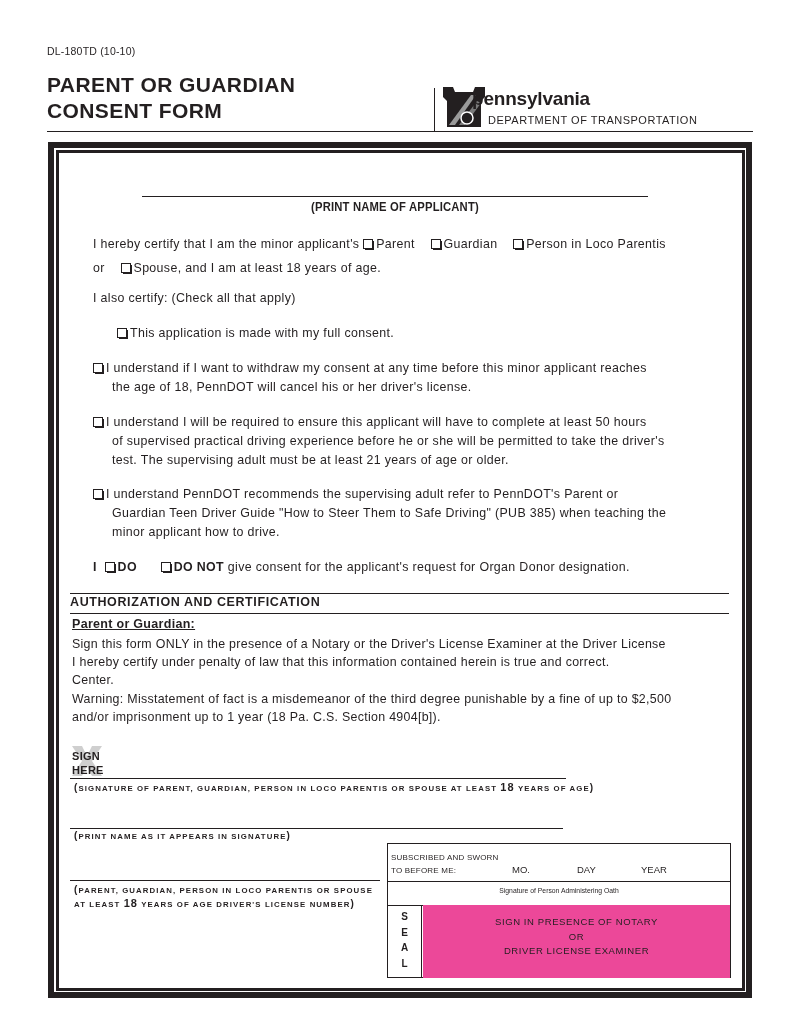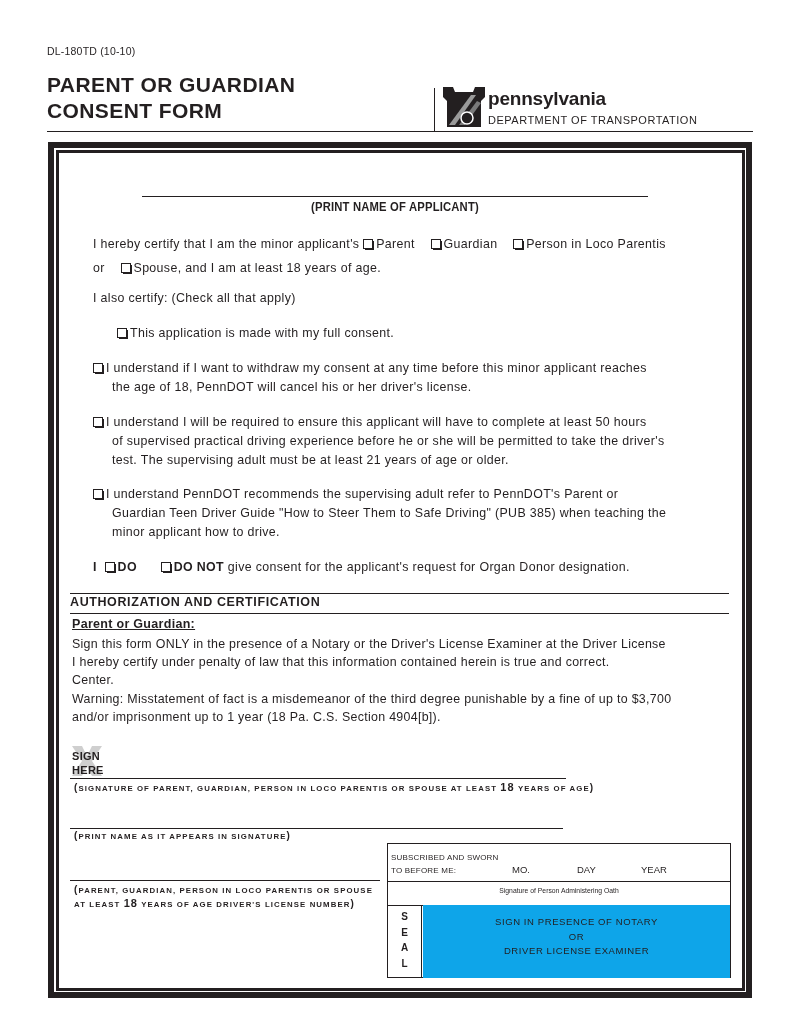--- a/index.html
+++ b/index.html
@@ -4,21 +4,21 @@
 <style>
   html, body { margin:0; padding:0; background:#ffffff; }
   body { width:800px; height:1035px; position:relative; overflow:hidden; color:#231f20;
          font-family:"Liberation Sans", sans-serif; }
   .abs { position:absolute; }
   .form-id { left:47px; top:45px; font-size:10.5px; letter-spacing:0.2px; }
   .title { left:47px; top:72px; font-size:21px; font-weight:bold; line-height:26px; letter-spacing:0.4px; }
   .head-rule { left:47px; top:131px; width:706px; height:1px; background:#231f20; }
   .logo-divider { left:434px; top:88px; width:1px; height:43px; background:#231f20; }
   .logo { left:441px; top:85px; width:46px; height:44px; }
-  .logo-name { left:488px; top:88px; font-size:19px; font-weight:bold; letter-spacing:-0.2px; }
+  .logo-name { left:472px; top:88px; font-size:19px; font-weight:bold; letter-spacing:-0.2px; }
   .logo-sub { left:488px; top:114px; font-size:11px; letter-spacing:0.5px; }
 
   .outer-border { left:48px; top:142px; width:692px; height:844px; border:6px solid #231f20; }
   .inner-border { left:56px; top:150px; width:682px; height:834px; border:3px solid #231f20; box-sizing:border-box; width:689px; height:841px; }
 
   .name-line { left:142px; top:196px; width:506px; height:1px; background:#231f20; }
   .name-caption { left:142px; top:200px; width:506px; text-align:center; font-size:12.5px; font-weight:bold; font-family:"Liberation Sans", sans-serif; letter-spacing:0.2px; transform:scaleX(0.9); }
 
   .body-text { font-size:12.4px; letter-spacing:0.35px; line-height:19px; transform-origin:left top; }
   .cb { display:inline-block; position:relative; width:10px; height:10px; border:1px solid #231f20; margin-right:3px; vertical-align:-1px; box-sizing:border-box; }
@@ -49,21 +49,21 @@
   .notary .row1 { position:absolute; left:0; top:0; width:100%; height:37px; border-bottom:1px solid #231f20; }
   .notary .row2 { position:absolute; left:0; top:37px; width:100%; height:24px; border-bottom:1px solid #231f20; }
   .notary .row3 { position:absolute; left:0; top:61px; width:100%; height:73px; }
   .n-sub { position:absolute; left:3px; top:7px; font-size:8px; letter-spacing:0.2px; line-height:13px; }
   .n-mo { position:absolute; left:124px; top:20px; font-size:9.5px; }
   .n-day { position:absolute; left:189px; top:20px; font-size:9.5px; }
   .n-year { position:absolute; left:253px; top:20px; font-size:9.5px; }
   .n-sigoath { position:absolute; left:0; top:6px; width:100%; text-align:center; font-size:6.8px; }
   .seal-col { position:absolute; left:0; top:0; width:34px; height:100%; border-right:1px solid #231f20; text-align:center; font-size:10px; font-weight:bold; line-height:15.5px; padding-top:4px; box-sizing:border-box; }
   .seal-col span { display:block; }
-  .seal-area { position:absolute; left:35px; top:0; right:0; bottom:0; background:#0ea5e9; text-align:center; font-size:9.5px; letter-spacing:0.6px; line-height:14.5px; padding-top:10px; }
+  .seal-area { position:absolute; left:35px; top:0; right:0; bottom:0; background:#ec4899; text-align:center; font-size:9.5px; letter-spacing:0.6px; line-height:14.5px; padding-top:10px; }
   .seal-area span { display:block; }
 </style>
 </head>
 <body>
 
 <div class="abs form-id">DL-180TD (10-10)</div>
 <div class="abs title">
   <div>PARENT OR GUARDIAN</div>
   <div>CONSENT FORM</div>
 </div>
@@ -122,21 +122,21 @@
 </div>
 
 <div class="abs auth-rule" style="top:593px;"></div>
 <div class="abs auth-title">AUTHORIZATION AND CERTIFICATION</div>
 <div class="abs auth-rule" style="top:613px;"></div>
 <div class="abs pg-label">Parent or Guardian:</div>
 <div class="abs auth-body">
   <div>Sign this form ONLY in the presence of a Notary or the Driver's License Examiner at the Driver License</div>
   <div>I hereby certify under penalty of law that this information contained herein is true and correct.</div>
   <div>Center.</div>
-  <div>Warning: Misstatement of fact is a misdemeanor of the third degree punishable by a fine of up to $3,700</div>
+  <div>Warning: Misstatement of fact is a misdemeanor of the third degree punishable by a fine of up to $2,500</div>
   <div>and/or imprisonment up to 1 year (18 Pa. C.S. Section 4904[b]).</div>
 </div>
 
 <svg class="abs sign-x" viewBox="0 0 34 30">
   <path d="M2 0 H12 L17 10 L22 0 H32 L22 15 L32 30 H22 L17 20 L12 30 H2 L12 15 Z" fill="#cfcfcf"></path>
 </svg>
 <div class="abs sign-here">
   <div>SIGN</div>
   <div>HERE</div>
 </div>

